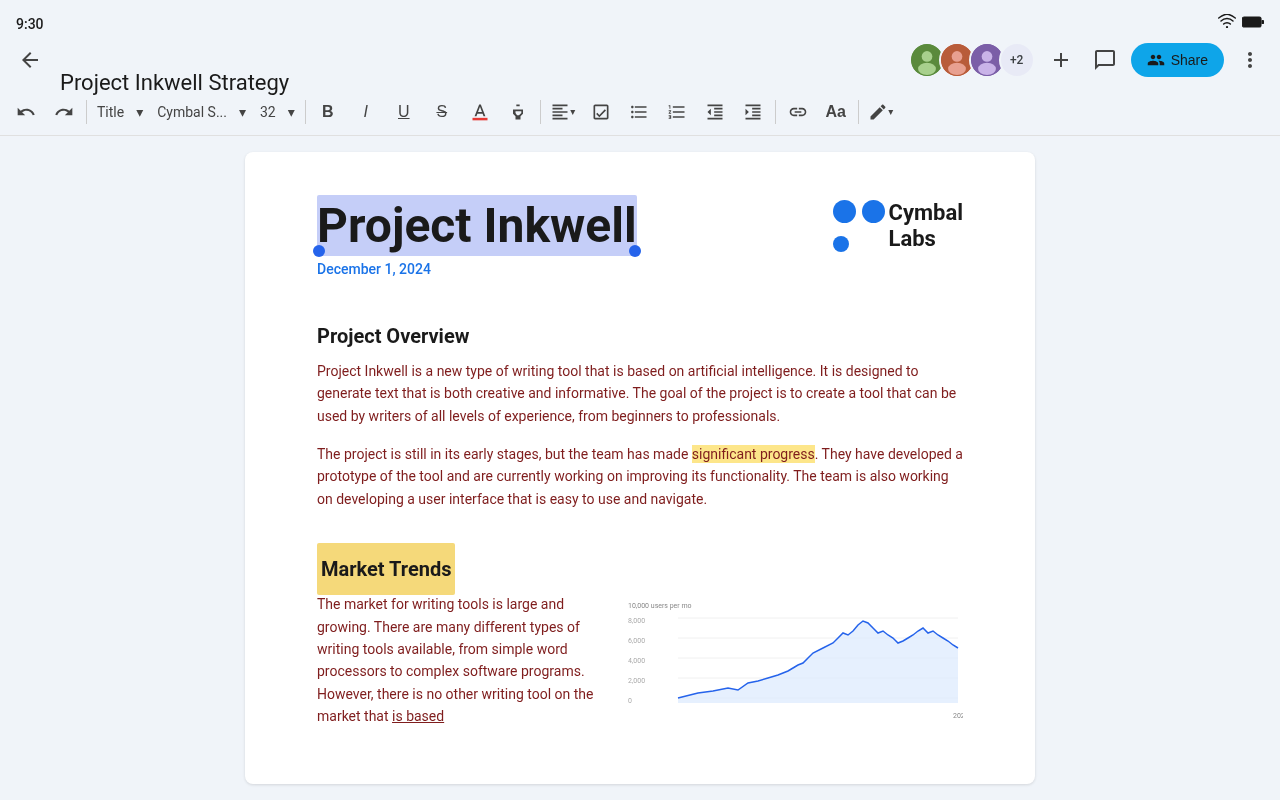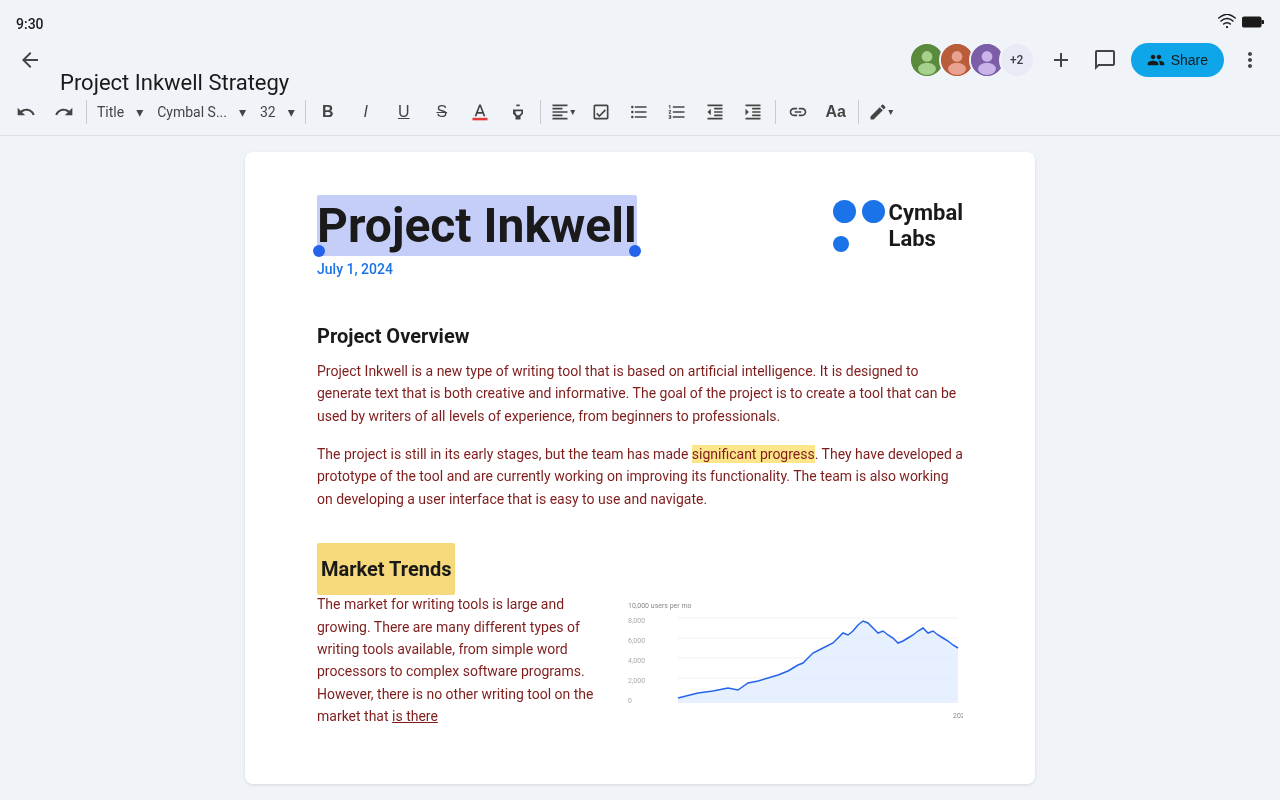--- a/index.html
+++ b/index.html
@@ -460,21 +460,21 @@
 
     <div class="doc-header-row">
       <div>
         <div class="doc-main-title">
           <span class="title-selection-wrapper">
             <span class="selected-text">Project Inkwell</span>
             <span class="selection-handle handle-left"></span>
             <span class="selection-handle handle-right"></span>
           </span>
         </div>
-        <div class="doc-date">July 1, 2024</div>
+        <div class="doc-date">December 1, 2024</div>
       </div>
       <div class="cymbal-logo">
         <div style="position:relative;width:52px;height:52px;">
           <div style="position:absolute;top:0;left:0;width:23px;height:23px;border-radius:50%;background:#1a73e8;"></div>
           <div style="position:absolute;top:0;right:0;width:23px;height:23px;border-radius:50%;background:#1a73e8;"></div>
           <div style="position:absolute;bottom:0;left:0;width:16px;height:16px;border-radius:50%;background:#1a73e8;"></div>
         </div>
         <div class="cymbal-text">
           <div>Cymbal</div>
           <div>Labs</div>
@@ -490,21 +490,21 @@
       </p>
     </div>
 
     <div>
       <h2 class="section-heading">
         <span style="background:#f5d97a;padding:14px 4px;border-radius:2px;">Market Trends</span>
       </h2>
       <div class="market-section">
         <div class="market-text">
           <p class="body-text">
-            The market for writing tools is large and growing. There are many different types of writing tools available, from simple word processors to complex software programs. However, there is no other writing tool on the market that <span class="underline-text">is there</span>
+            The market for writing tools is large and growing. There are many different types of writing tools available, from simple word processors to complex software programs. However, there is no other writing tool on the market that <span class="underline-text">is based</span>
           </p>
         </div>
 
         <div class="chart-area">
           <svg width="340" height="155" viewBox="0 0 340 155">
 
             <rect x="0" y="0" width="340" height="155" fill="white"></rect>
 
             <text x="5" y="15" font-size="7" fill="#888">10,000 users per mo</text>
             <text x="5" y="30" font-size="7" fill="#aaa">8,000</text>

